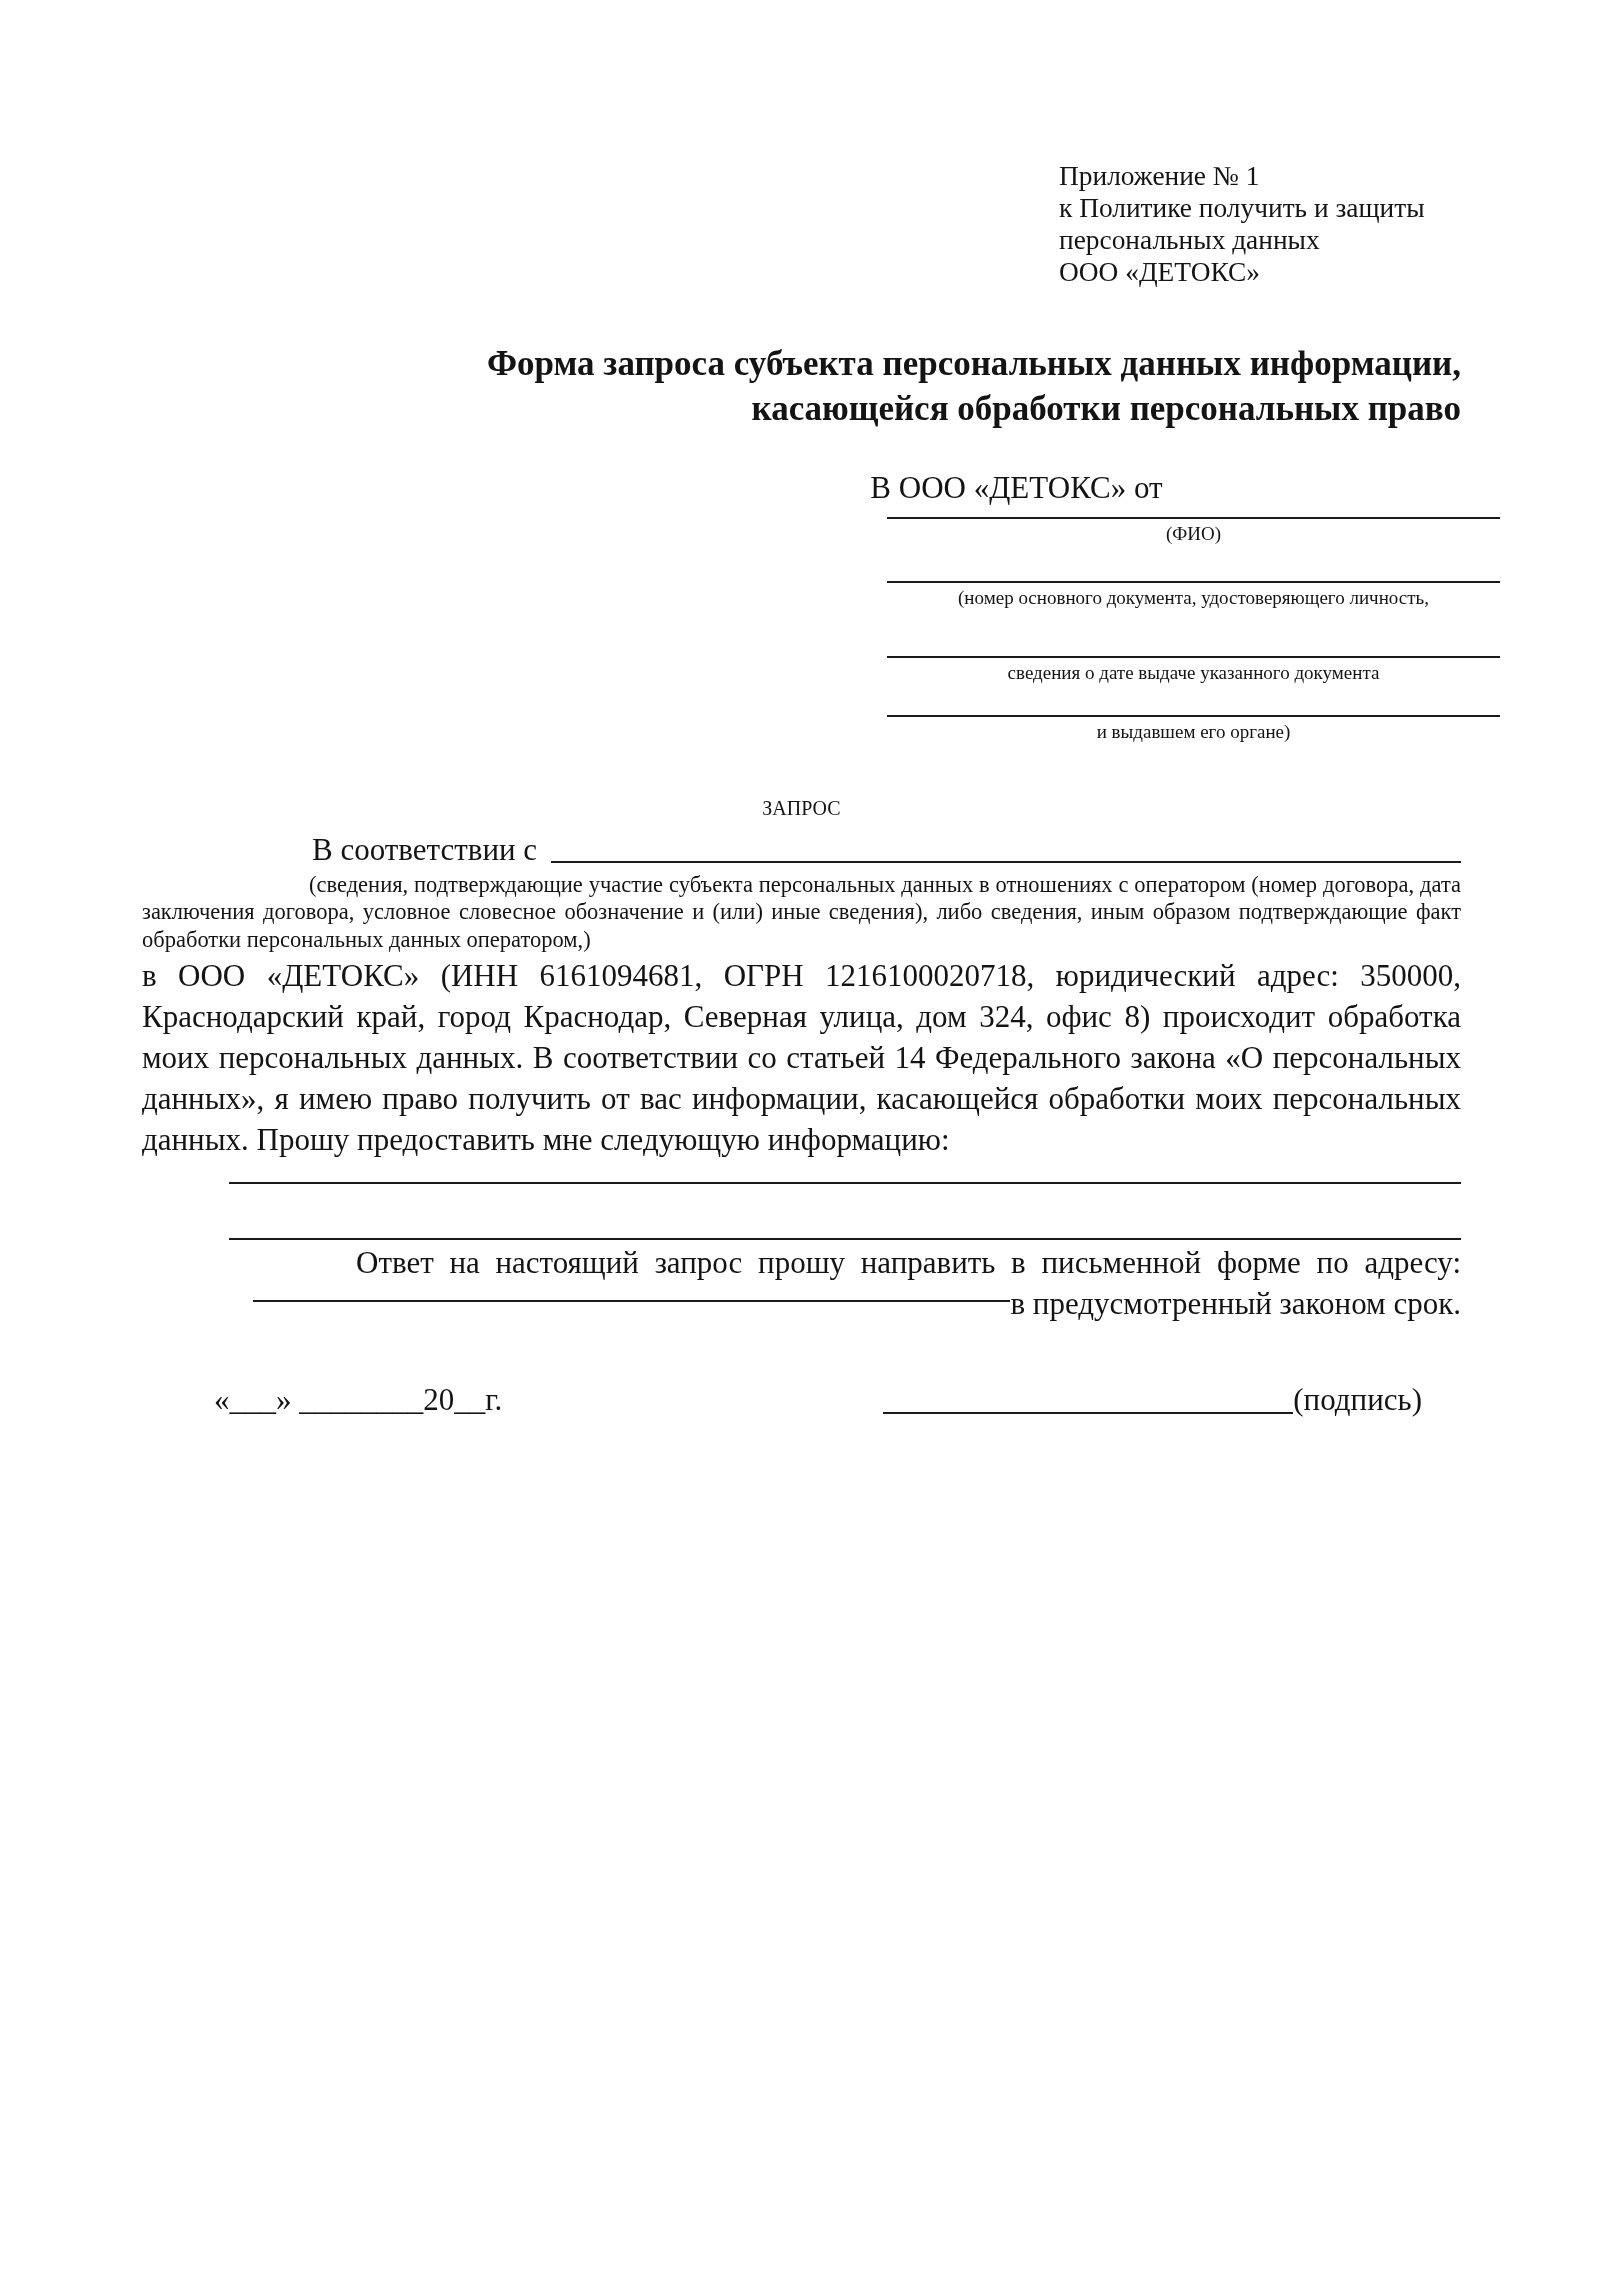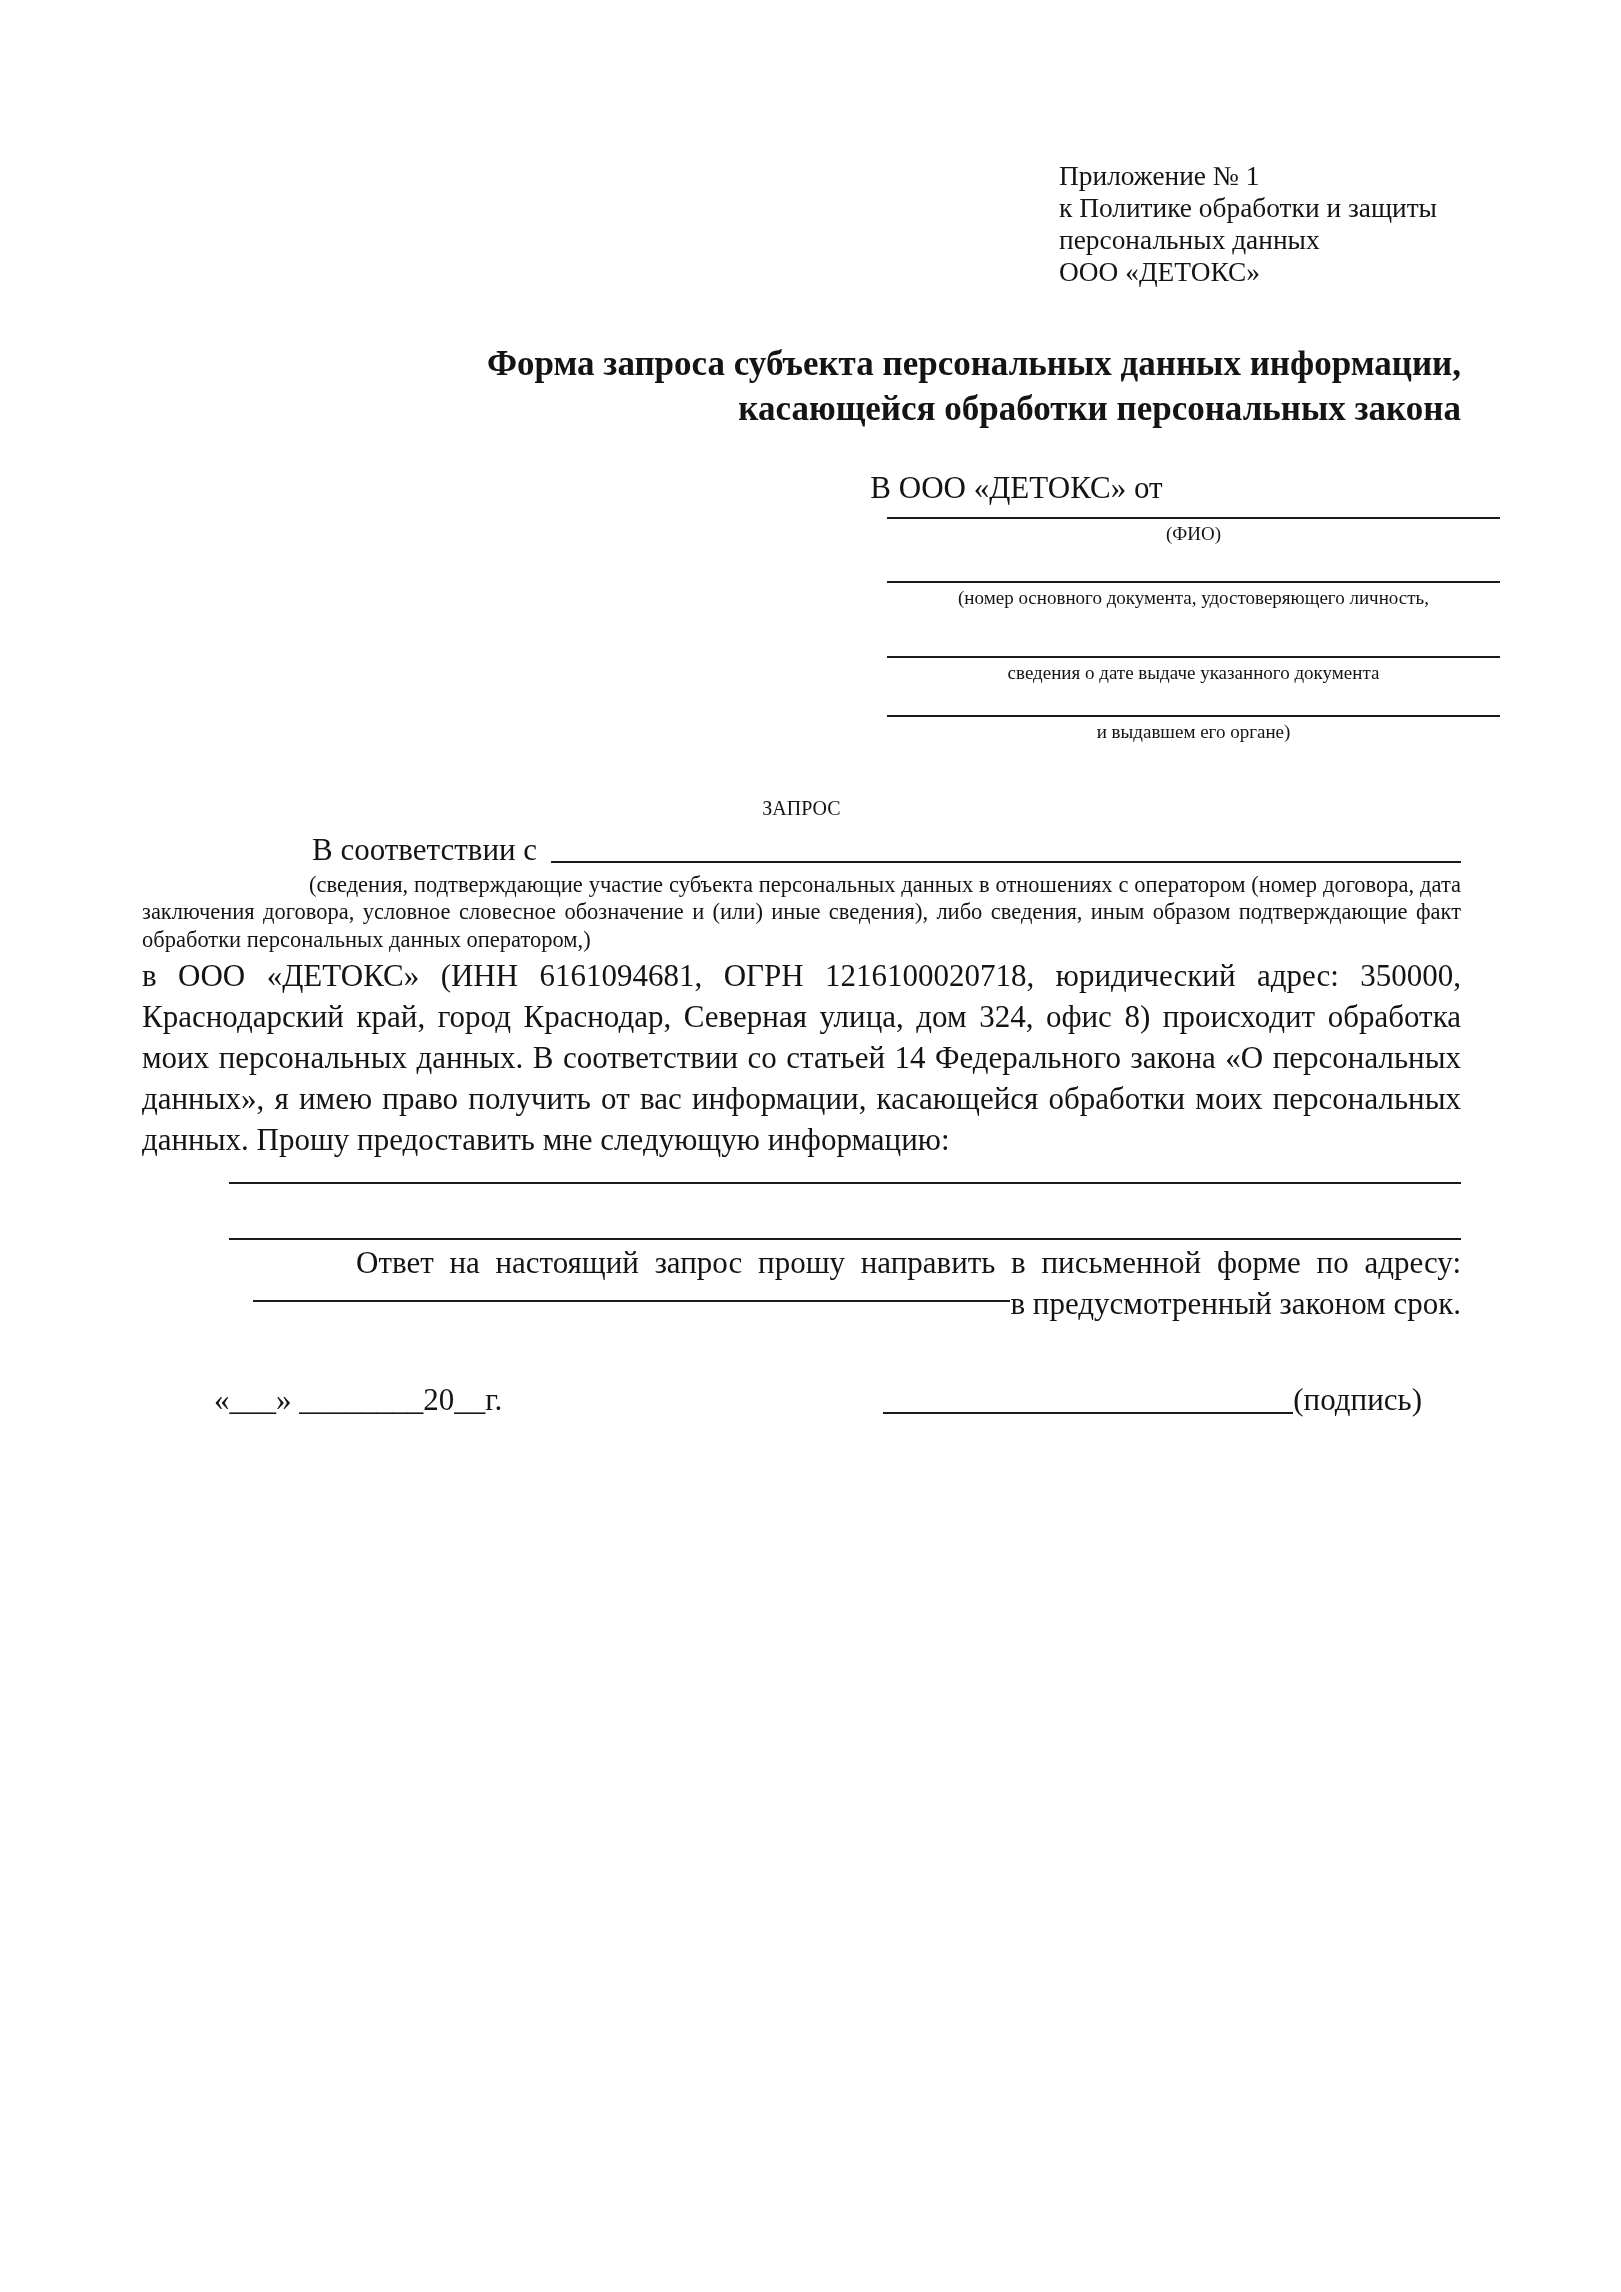--- a/index.html
+++ b/index.html
@@ -128,28 +128,28 @@
     margin-bottom: 5.9px;
   }
 </style>
 </head>
 <body>
 
 <div class="page">
 
   <div class="hdr">
     <div>Приложение № 1</div>
-    <div>к Политике обработки и защиты</div>
+    <div>к Политике получить и защиты</div>
     <div>персональных данных</div>
     <div>ООО «ДЕТОКС»</div>
   </div>
 
   <div class="doc-title">
     <div>Форма запроса субъекта персональных данных информации,</div>
-    <div>касающейся обработки персональных закона</div>
+    <div>касающейся обработки персональных право</div>
   </div>
 
   <div class="addr">
     <div class="to-line">В ООО «ДЕТОКС» от</div>
 
     <div class="field f1">
       <div class="fline"></div>
       <div class="fcap">(ФИО)</div>
     </div>
 

